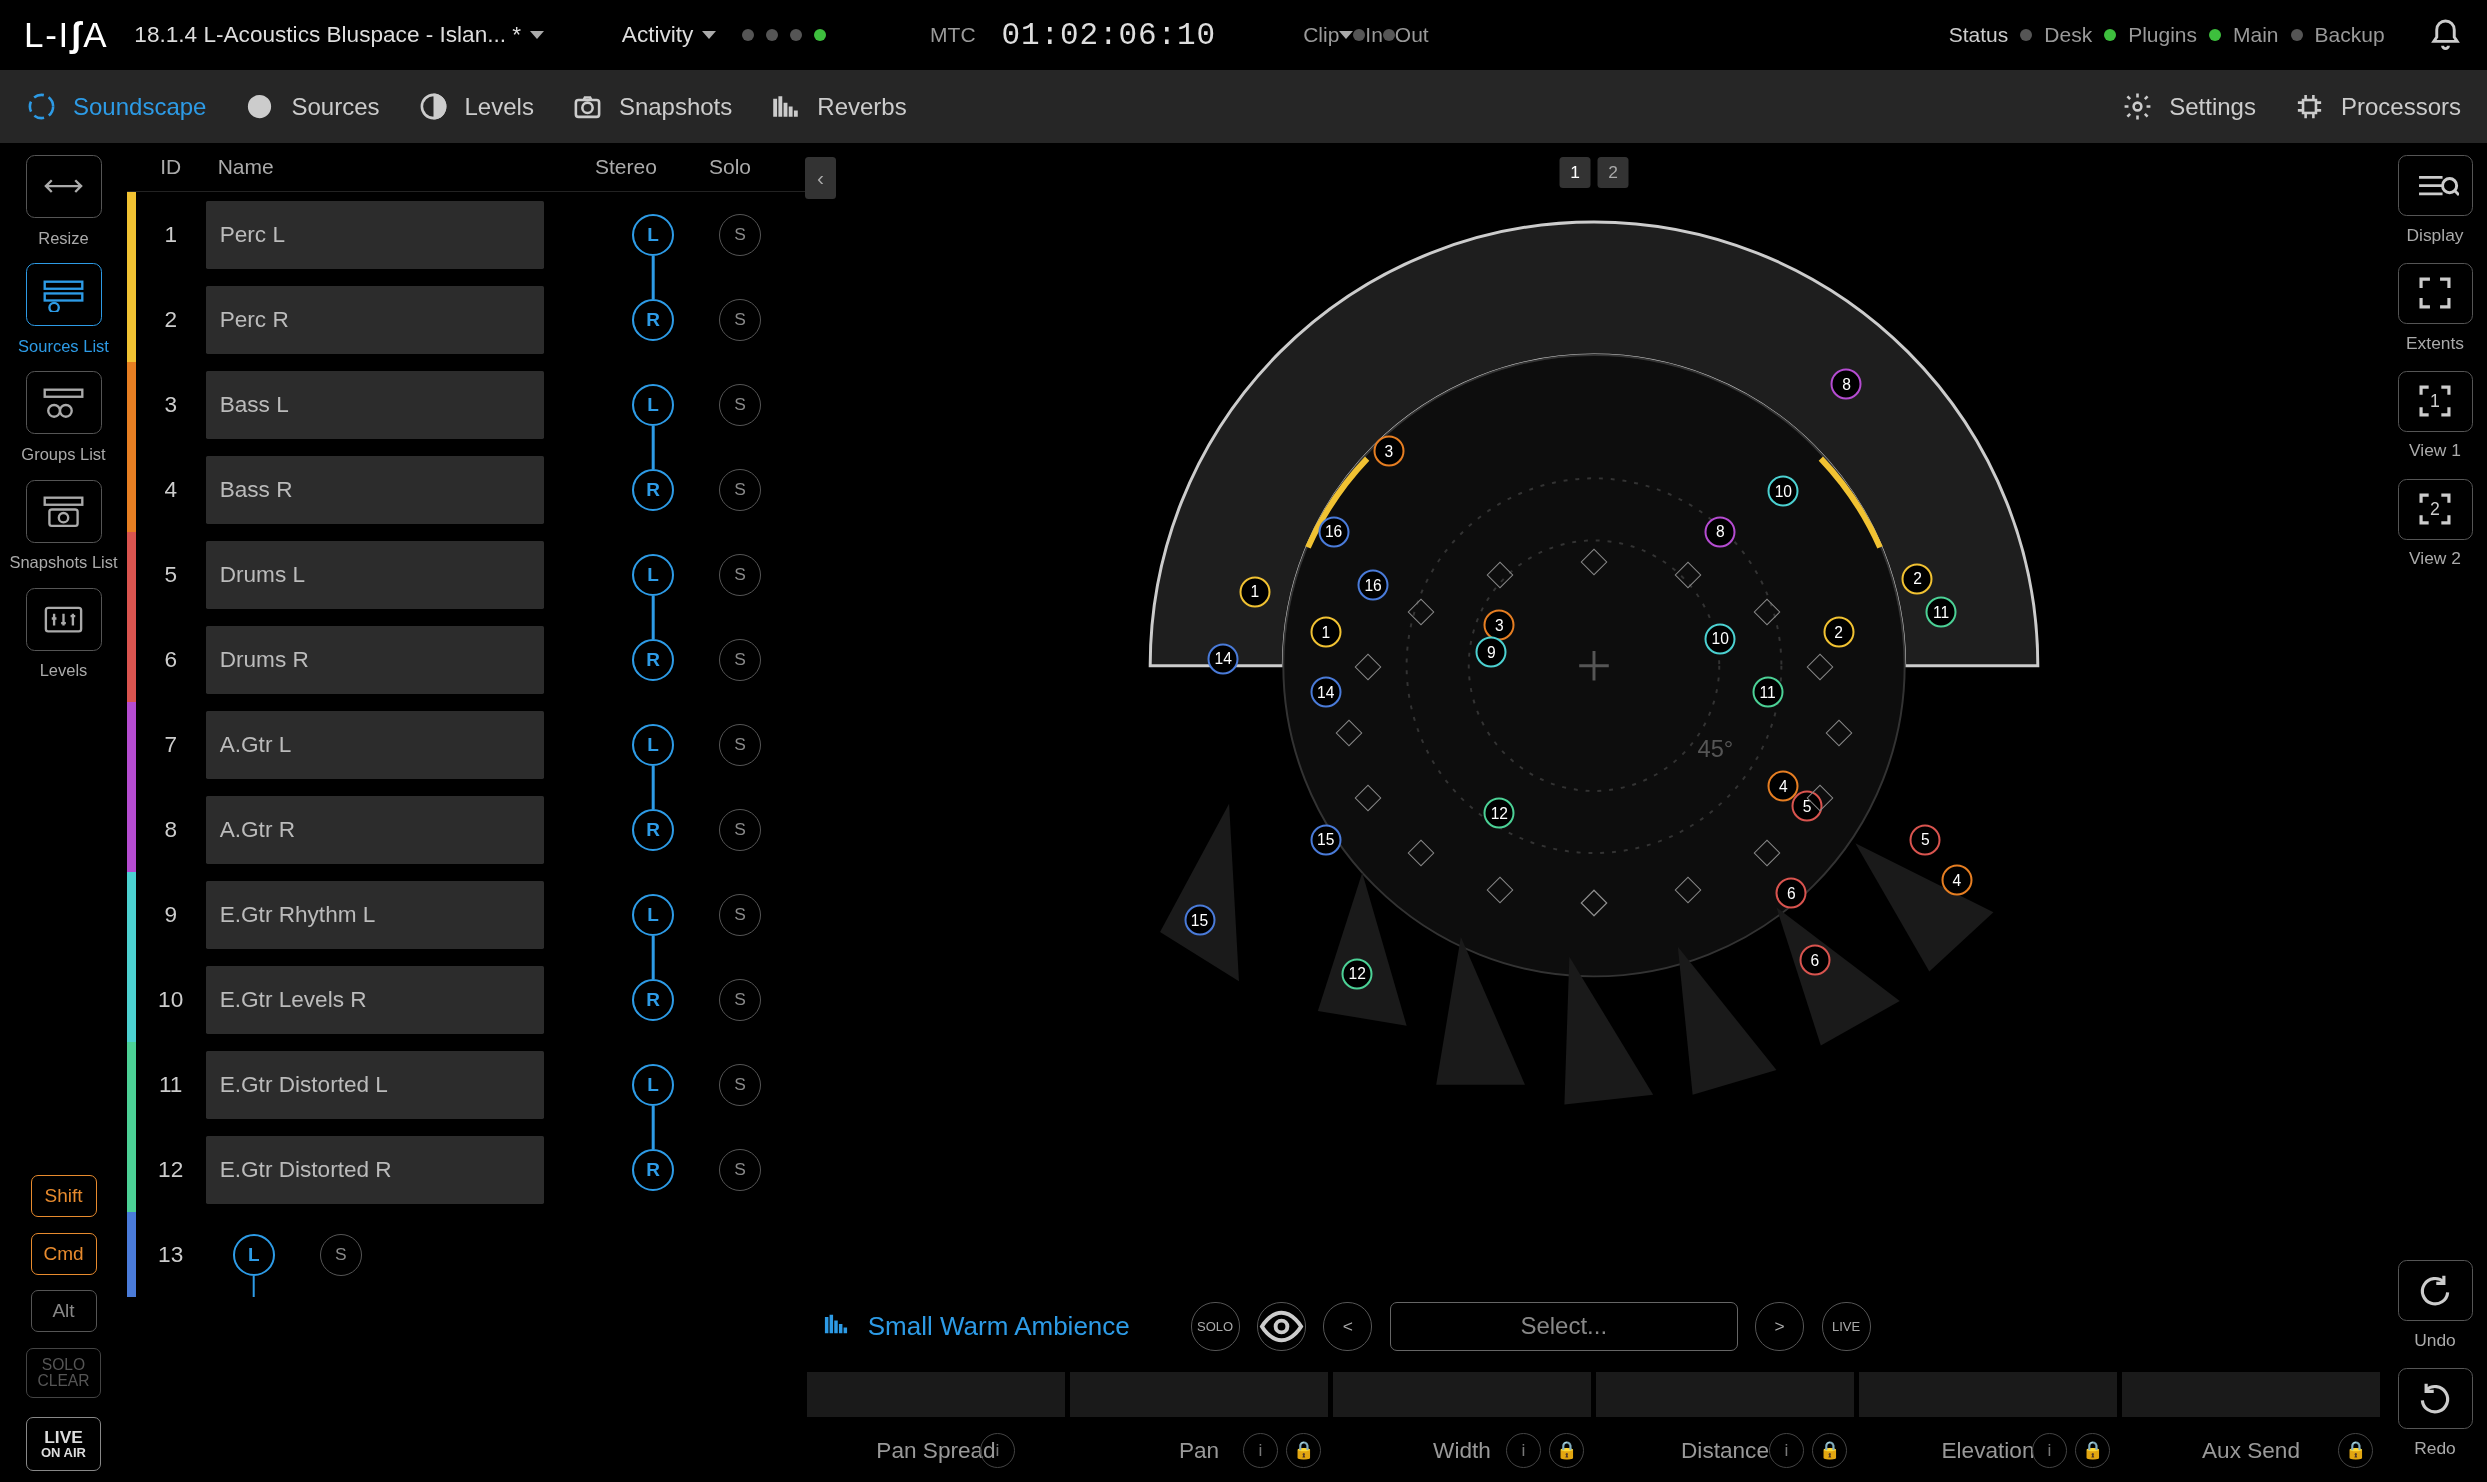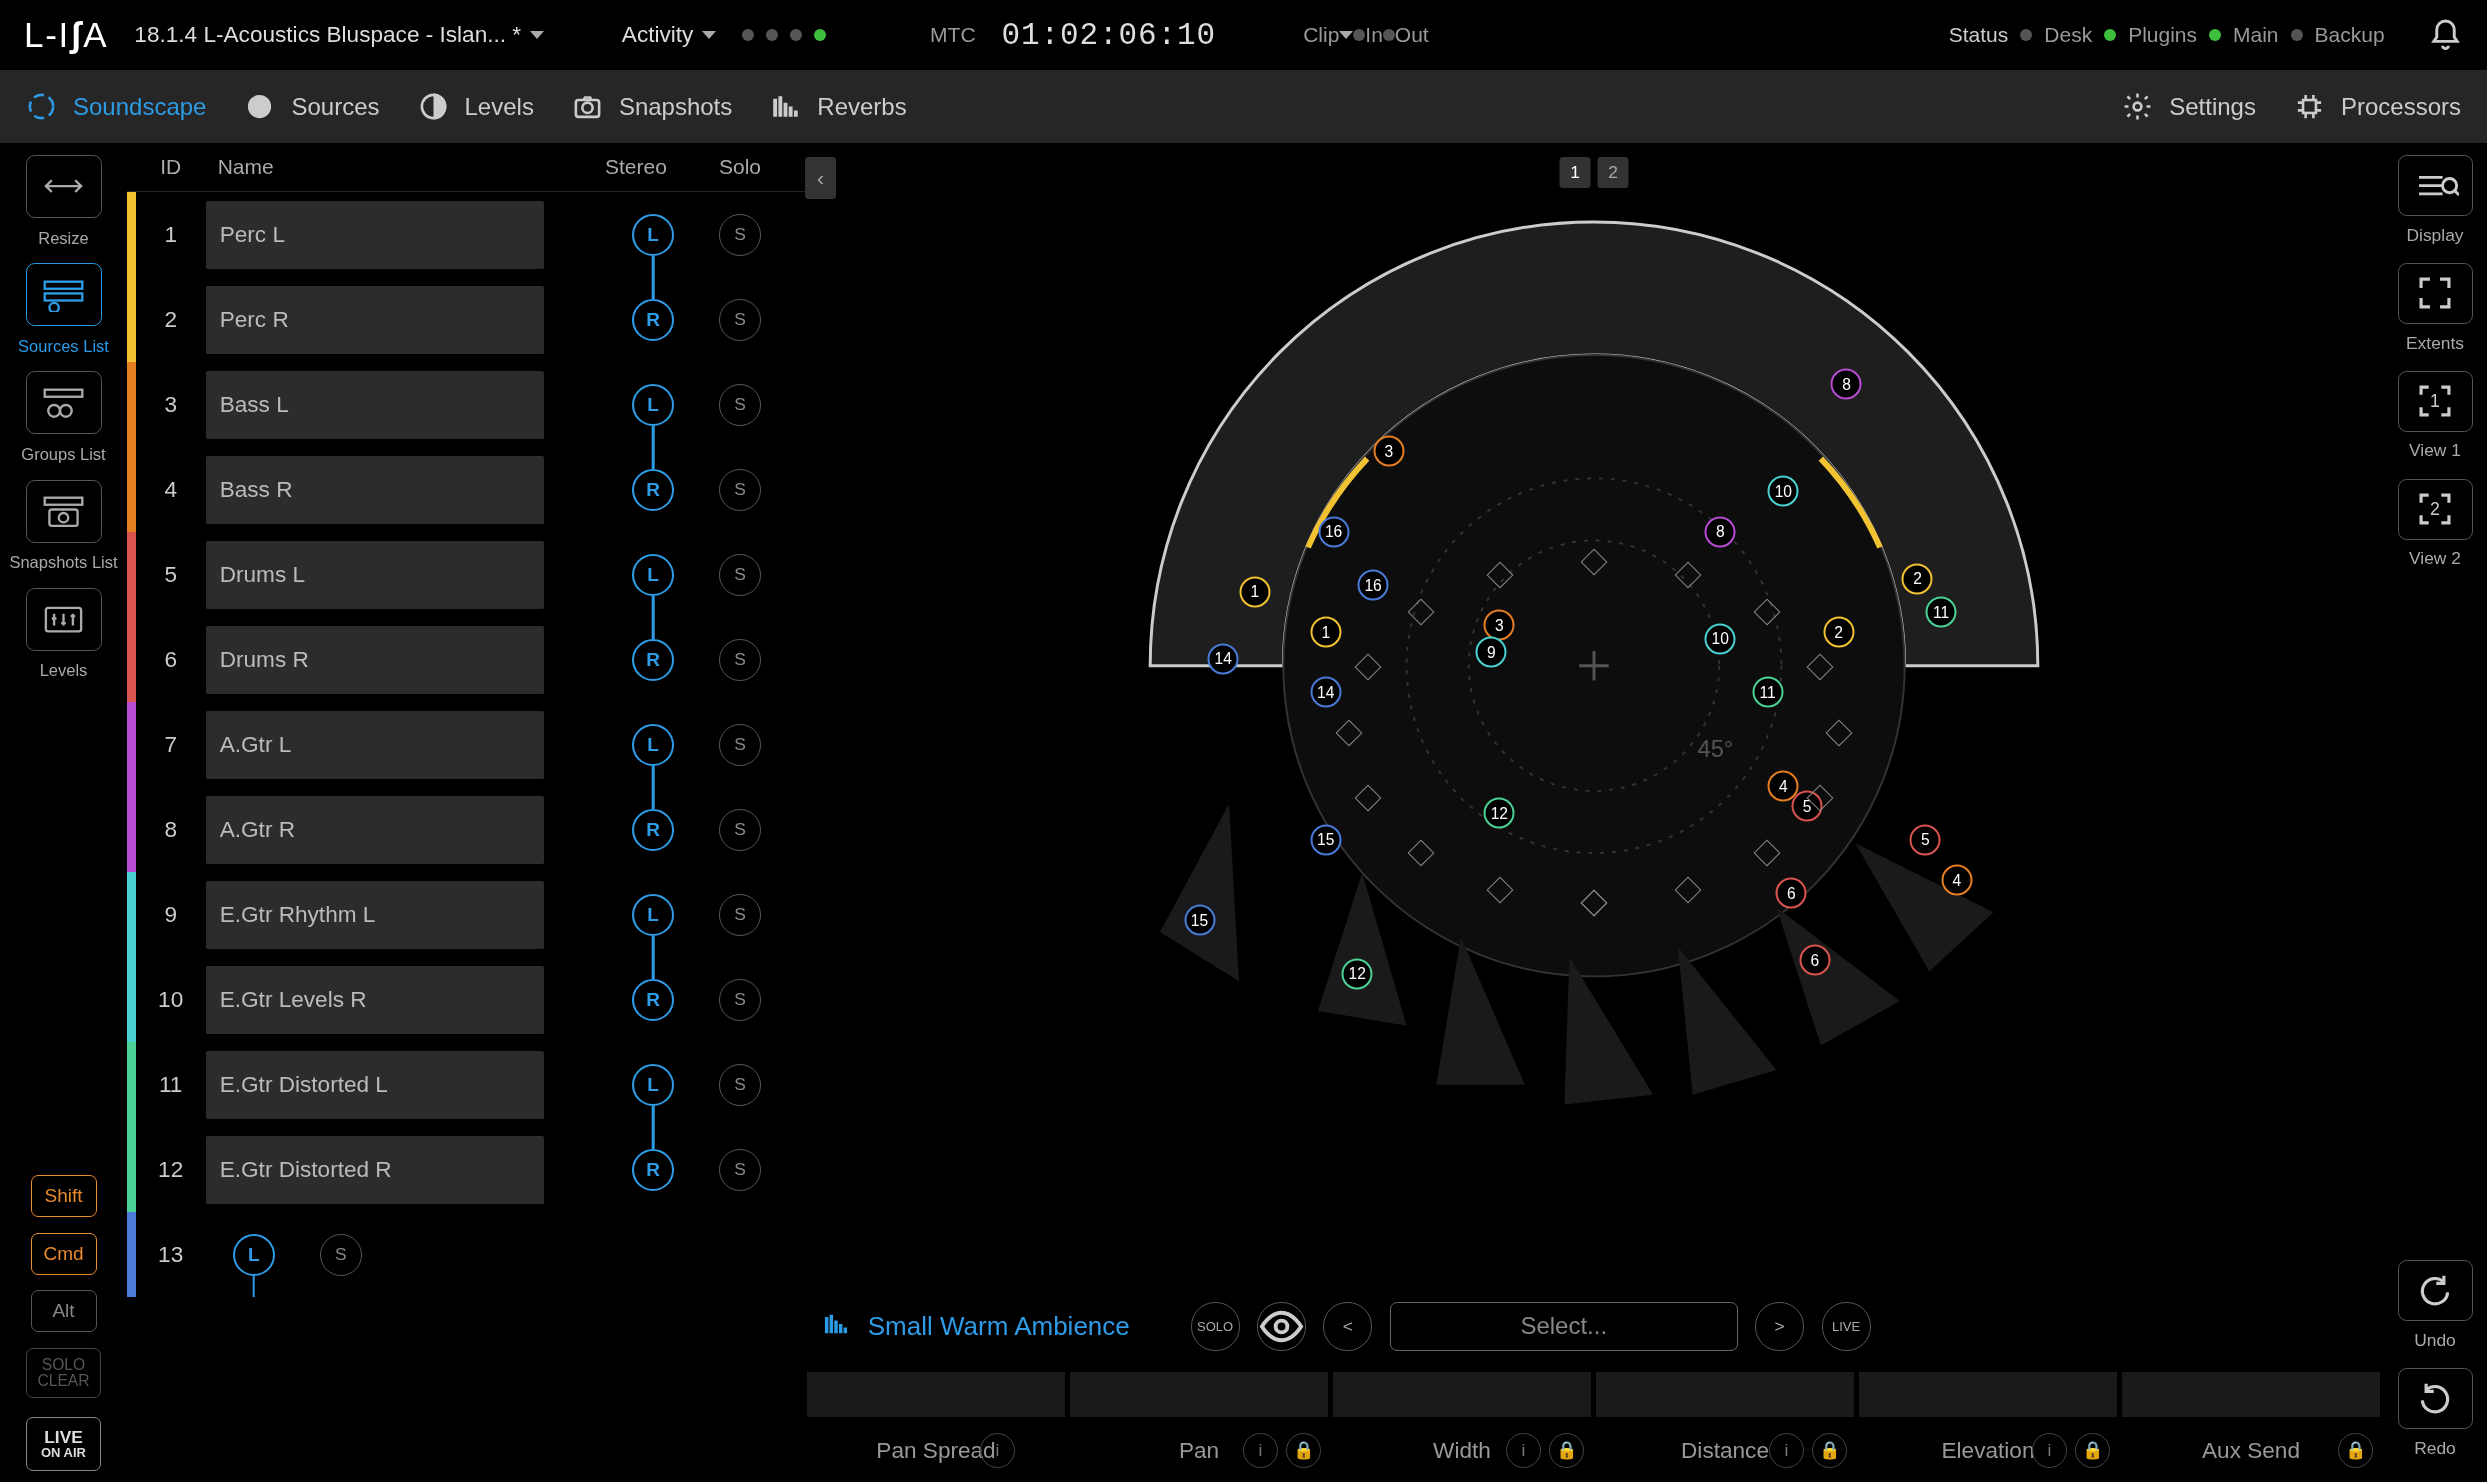--- a/index.html
+++ b/index.html
@@ -45,21 +45,21 @@
 .licon.active + .llabel{color:#2d9be6;}
 .llabel{text-align:center;margin-bottom:8.7px;}
 .leftspacer{flex:1;}
 .modbtn{width:66px;height:42px;border:1.7px solid #e88b2e;color:#e88b2e;border-radius:7px;display:flex;align-items:center;justify-content:center;font-size:19px;margin-bottom:8.7px;}
 .modbtn.dim{border-color:#555;color:#888;}
 .soloclear{width:75px;height:50px;border:1.7px solid #444;border-radius:7px;color:#555;font-size:15.6px;display:flex;flex-direction:column;align-items:center;justify-content:center;line-height:1.05;margin-bottom:12px;}
 .live{width:75px;height:54px;border:1.7px solid #888;border-radius:7px;color:#ddd;font-size:17.4px;display:flex;flex-direction:column;align-items:center;justify-content:center;line-height:1.05;font-weight:600;}
 
 
 .listwrap{width:678px;display:flex;flex-direction:column;position:relative;}
-.listhead{height:49px;display:flex;align-items:center;padding-right:26px;color:#aaa;font-size:21px;border-bottom:0.9px solid #222;}
+.listhead{height:49px;display:flex;align-items:center;padding-right:36px;color:#aaa;font-size:21px;border-bottom:0.9px solid #222;}
 .listhead .colstrip{width:8.7px;}
 .listhead .id{width:70px;text-align:center;}
 .listhead .nm{flex:1;padding-left:12px;}
 .listhead .st{width:96px;text-align:left;}
 .listhead .so{width:78px;text-align:center;}
 .listbody{overflow-y:auto;position:relative;padding-right:26px;}
 .listbody::-webkit-scrollbar{width:8.7px;}
 .listbody::-webkit-scrollbar-thumb{background:#555;border-radius:4.3px;}
 .row{height:85px;display:flex;align-items:center;position:relative;}
 .row .cstrip{width:8.7px;height:100%;}

